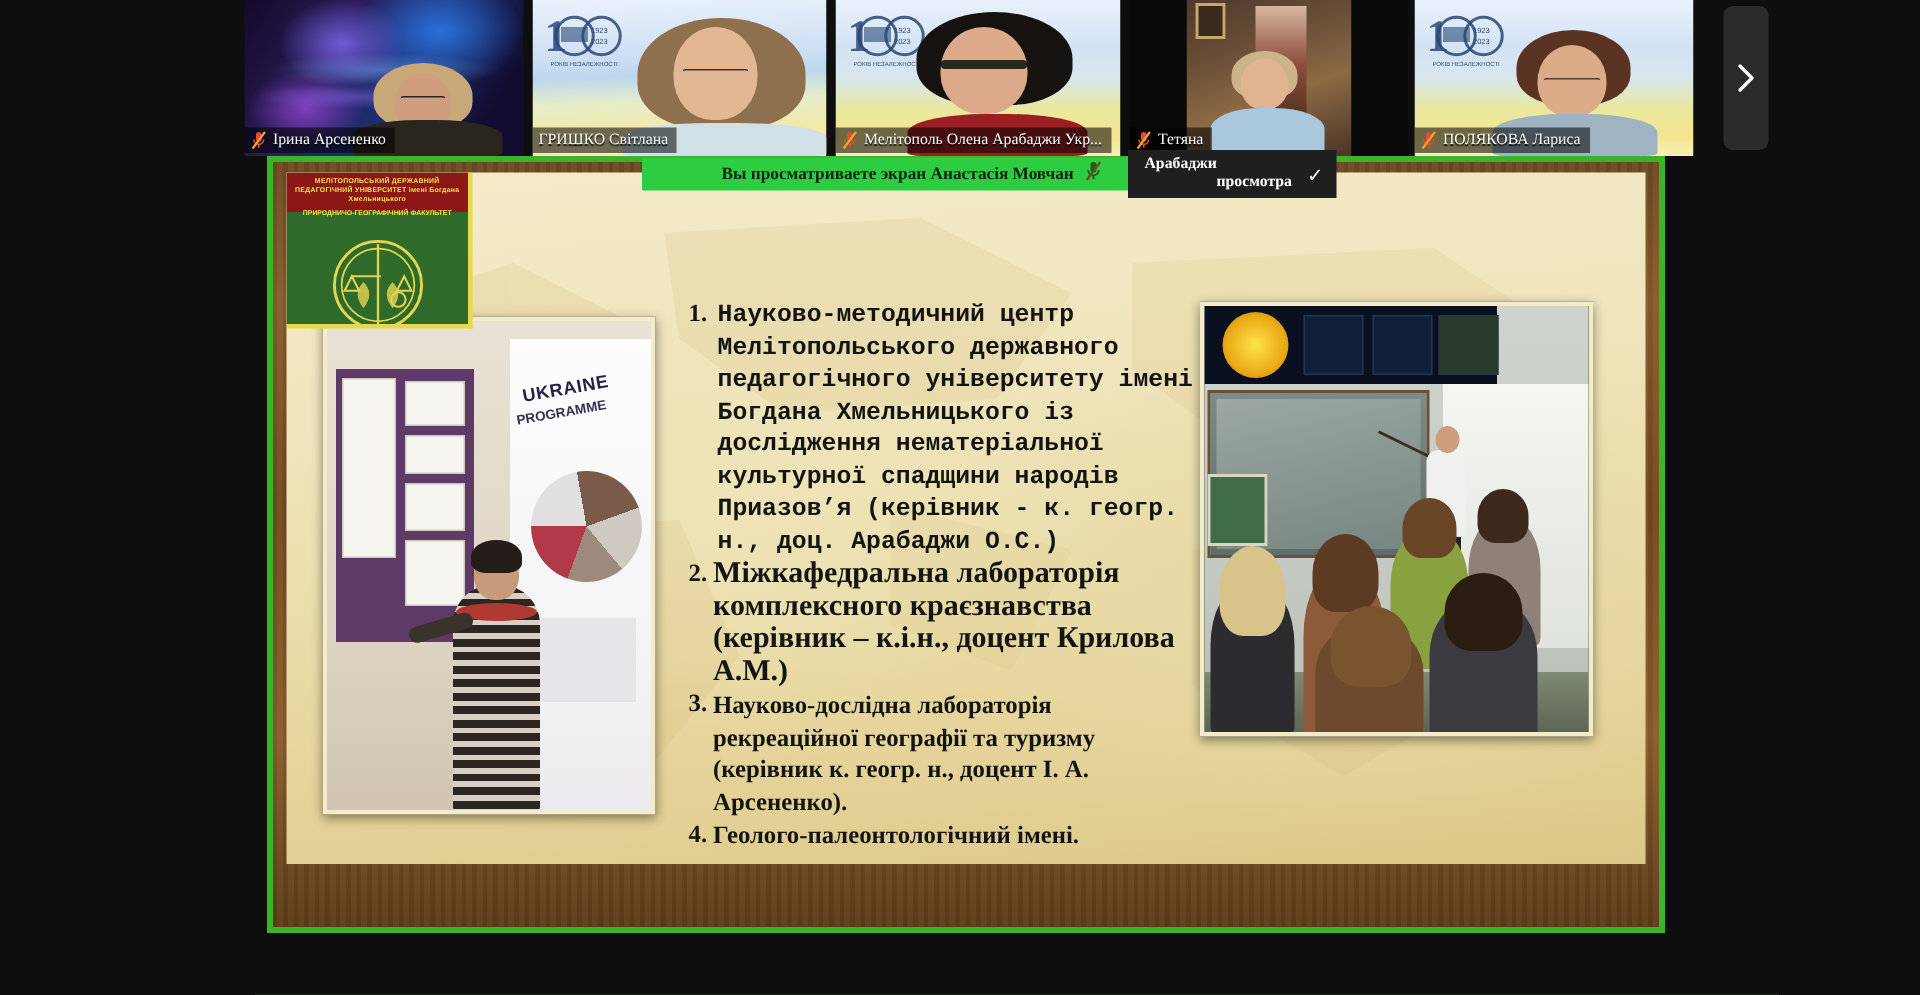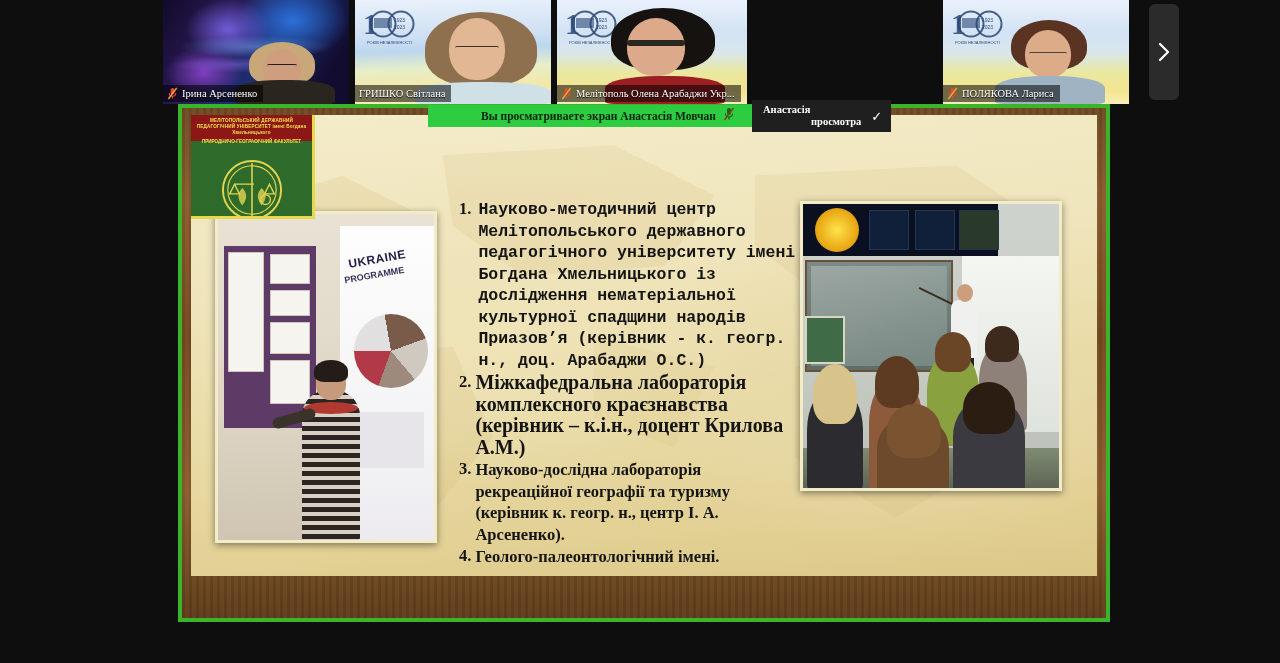--- a/index.html
+++ b/index.html
@@ -316,20 +316,46 @@
               <rect x="4" y="1" width="4" height="7" rx="2" fill="#e8483c"></rect>
               <path d="M2.5 6.5a3.5 3.5 0 0 0 7 0" stroke="#e8483c" stroke-width="1.2" fill="none"></path>
               <line x1="6" y1="10" x2="6" y2="12.5" stroke="#e8483c" stroke-width="1.2"></line>
               <line x1="1.5" y1="13" x2="10.5" y2="1" stroke="#f5a623" stroke-width="1.6"></line>
             </svg>
         </span>
         <span class="nm" data-interactable="false">Мелітополь Олена Арабаджи Укр...</span>
       </div>
     </div>
 
+    <div class="tile" style="left:753px;width:186px;" data-interactable="true">
+      <div class="tile-video" data-interactable="false">
+        <div class="bg-dark"></div>
+        <div style="position:absolute;left:38px;top:0;width:110px;height:104px;overflow:hidden;">
+          <div class="bg-room"></div>
+          <div style="position:absolute;left:46px;top:4px;width:34px;height:76px;background:linear-gradient(180deg,#d7b7a2 0%,#8e4f3e 50%,#54301f 100%);"></div>
+          <div style="position:absolute;left:6px;top:2px;width:20px;height:24px;border:2px solid #c8a56b;background:#3a2a1d;"></div>
+          <div class="person" style="left:16px;width:76px;height:70px;" data-interactable="false">
+            <div class="hair" style="left:14px;top:0;width:44px;height:32px;background:#cbb48c;"></div>
+            <div class="head" style="left:20px;top:5px;width:32px;height:34px;background:#e0b491;"></div>
+            <div class="body" style="left:0;width:76px;height:32px;background:#aac8dd;"></div>
+          </div>
+        </div>
+      </div>
+      <div class="nameplate" data-interactable="false">
+        <span class="micoff" data-interactable="false">
+          <svg viewBox="0 0 12 14" width="11" height="13">
+              <rect x="4" y="1" width="4" height="7" rx="2" fill="#e8483c"></rect>
+              <path d="M2.5 6.5a3.5 3.5 0 0 0 7 0" stroke="#e8483c" stroke-width="1.2" fill="none"></path>
+              <line x1="6" y1="10" x2="6" y2="12.5" stroke="#e8483c" stroke-width="1.2"></line>
+              <line x1="1.5" y1="13" x2="10.5" y2="1" stroke="#f5a623" stroke-width="1.6"></line>
+            </svg>
+        </span>
+        <span class="nm" data-interactable="false">Тетяна</span>
+      </div>
+    </div>
 
     <div class="tile" style="left:943px;width:186px;" data-interactable="true">
       <div class="tile-video" data-interactable="false">
         <div class="bg-ua2"></div>
         <div class="emb100" data-interactable="false">
           <svg viewBox="0 0 56 44" width="56" height="44">
             <text x="2" y="30" font-family="Liberation Serif, serif" font-size="30" font-weight="bold" fill="#1b3a6b" opacity=".85">1</text>
             <circle cx="22" cy="20" r="12.5" fill="none" stroke="#1b3a6b" stroke-width="2" opacity=".85"></circle>
             <circle cx="40" cy="20" r="12.5" fill="none" stroke="#1b3a6b" stroke-width="2" opacity=".85"></circle>
             <rect x="13" y="14" width="18" height="10" fill="#1b3a6b" opacity=".6"></rect>
@@ -455,21 +481,21 @@
           <li style="display:flex;gap:7px;margin-bottom:1px;" data-interactable="false">
             <span style="font-family:'Liberation Serif',serif;font-size:16.5px;font-weight:bold;color:#141414;" data-interactable="false">1.</span>
             <span style="font-family:Liberation Mono, monospace;font-size:16.5px;font-weight:bold;color:#141414;line-height:21.5px;" data-interactable="false">Науково-методичний центр Мелітопольського державного педагогічного університету імені Богдана Хмельницького із дослідження нематеріальної культурної спадщини народів Приазов’я (керівник - к. геогр. н., доц. Арабаджи О.С.)</span>
           </li>
           <li style="display:flex;gap:4px;margin-bottom:1px;" data-interactable="false">
             <span style="font-family:'Liberation Serif',serif;font-size:16.5px;font-weight:bold;color:#141414;" data-interactable="false">2.</span>
             <span style="font-family:'Liberation Serif',serif;font-size:20px;font-weight:bold;color:#141414;line-height:21.5px;" data-interactable="false">Міжкафедральна лабораторія комплексного краєзнавства (керівник – к.і.н., доцент Крилова А.М.)</span>
           </li>
           <li style="display:flex;gap:4px;margin-bottom:1px;" data-interactable="false">
             <span style="font-family:'Liberation Serif',serif;font-size:16.5px;font-weight:bold;color:#141414;" data-interactable="false">3.</span>
-            <span style="font-family:'Liberation Serif',serif;font-size:16.5px;font-weight:bold;color:#141414;line-height:21.5px;" data-interactable="false">Науково-дослідна лабораторія рекреаційної географії та туризму (керівник к. геогр. н., центр І. А. Арсененко).</span>
+            <span style="font-family:'Liberation Serif',serif;font-size:16.5px;font-weight:bold;color:#141414;line-height:21.5px;" data-interactable="false">Науково-дослідна лабораторія рекреаційної географії та туризму (керівник к. геогр. н., доцент І. А. Арсененко).</span>
           </li>
           <li style="display:flex;gap:4px;" data-interactable="false">
             <span style="font-family:'Liberation Serif',serif;font-size:16.5px;font-weight:bold;color:#141414;" data-interactable="false">4.</span>
             <span style="font-family:'Liberation Serif',serif;font-size:16.5px;font-weight:bold;color:#141414;line-height:21.5px;" data-interactable="false">Геолого-палеонтологічний імені.</span>
           </li>
         </ol>
 
       </div>
     </div>
   </div>
@@ -481,19 +507,19 @@
           <rect x="4" y="1" width="4" height="7" rx="2" fill="#1d5c24"></rect>
           <path d="M2.5 6.5a3.5 3.5 0 0 0 7 0" stroke="#1d5c24" stroke-width="1.2" fill="none"></path>
           <line x1="6" y1="10" x2="6" y2="12.5" stroke="#1d5c24" stroke-width="1.2"></line>
           <line x1="1.5" y1="13" x2="10.5" y2="1" stroke="#7a4a10" stroke-width="1.6"></line>
         </svg>
     </span>
   </div>
 
   <div id="view-settings" data-interactable="true">
     <span class="vs-label">
-      <span style="display:block;" data-interactable="false">Анастасія</span>
+      <span style="display:block;" data-interactable="false">Арабаджи</span>
       <span style="display:block;padding-left:48px;" data-interactable="false">просмотра</span>
     </span>
     <span class="check" data-interactable="false">✓</span>
   </div>
 
 </div>
 
 </body></html>

